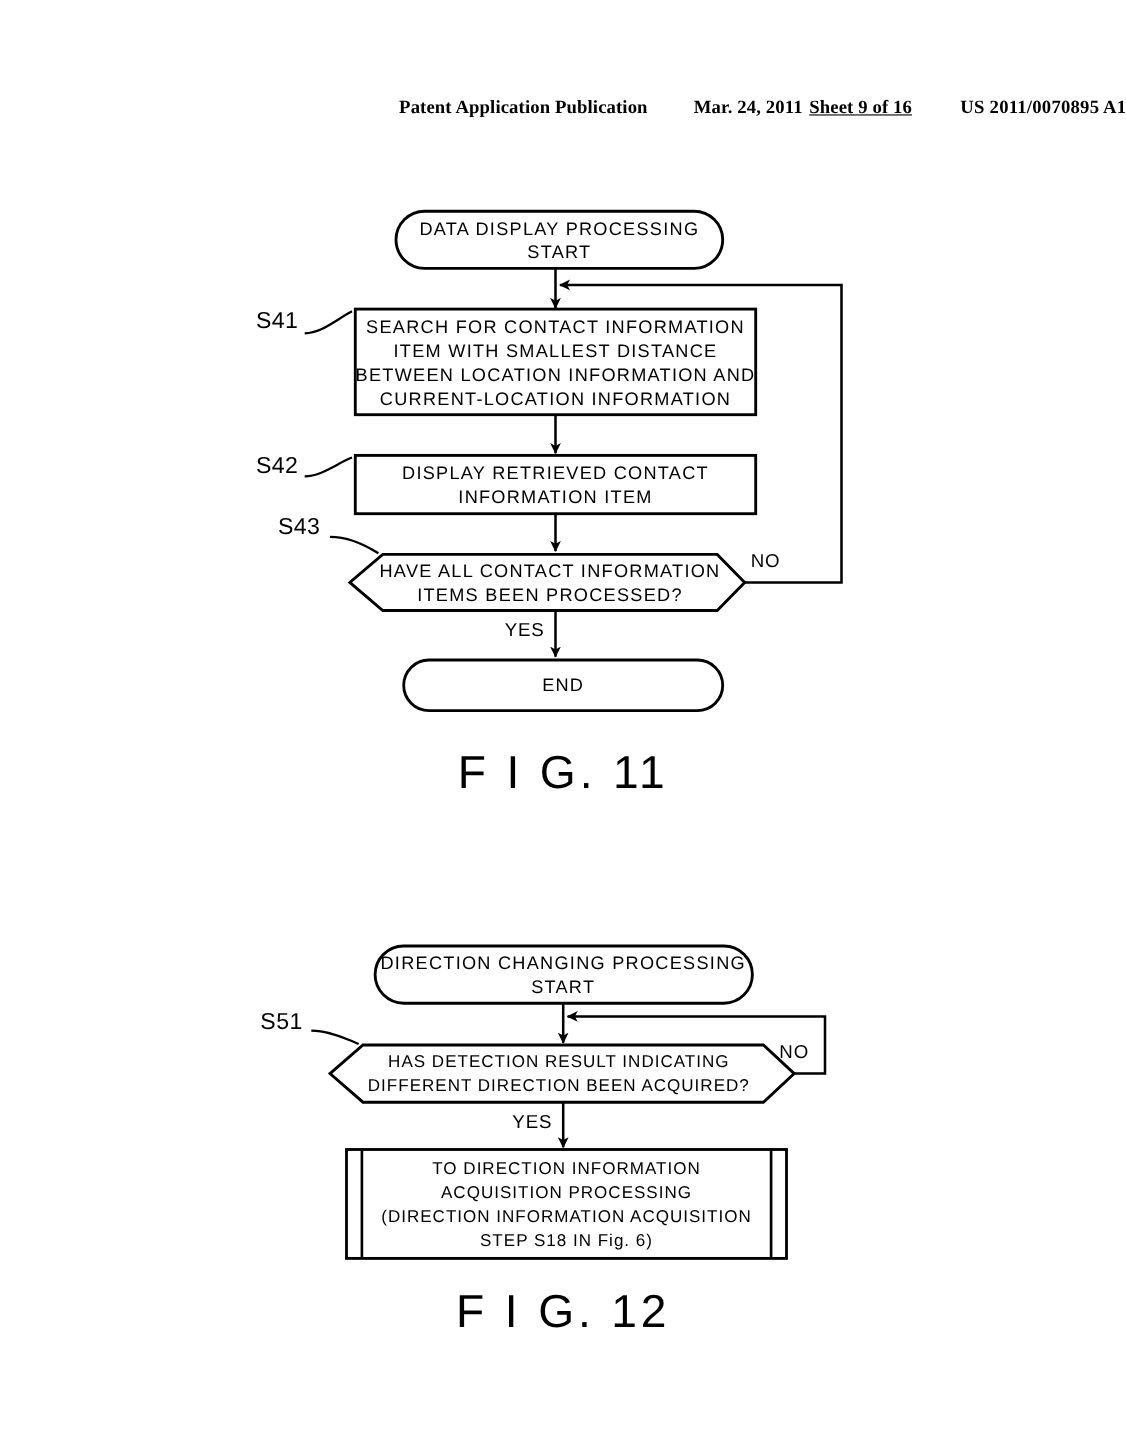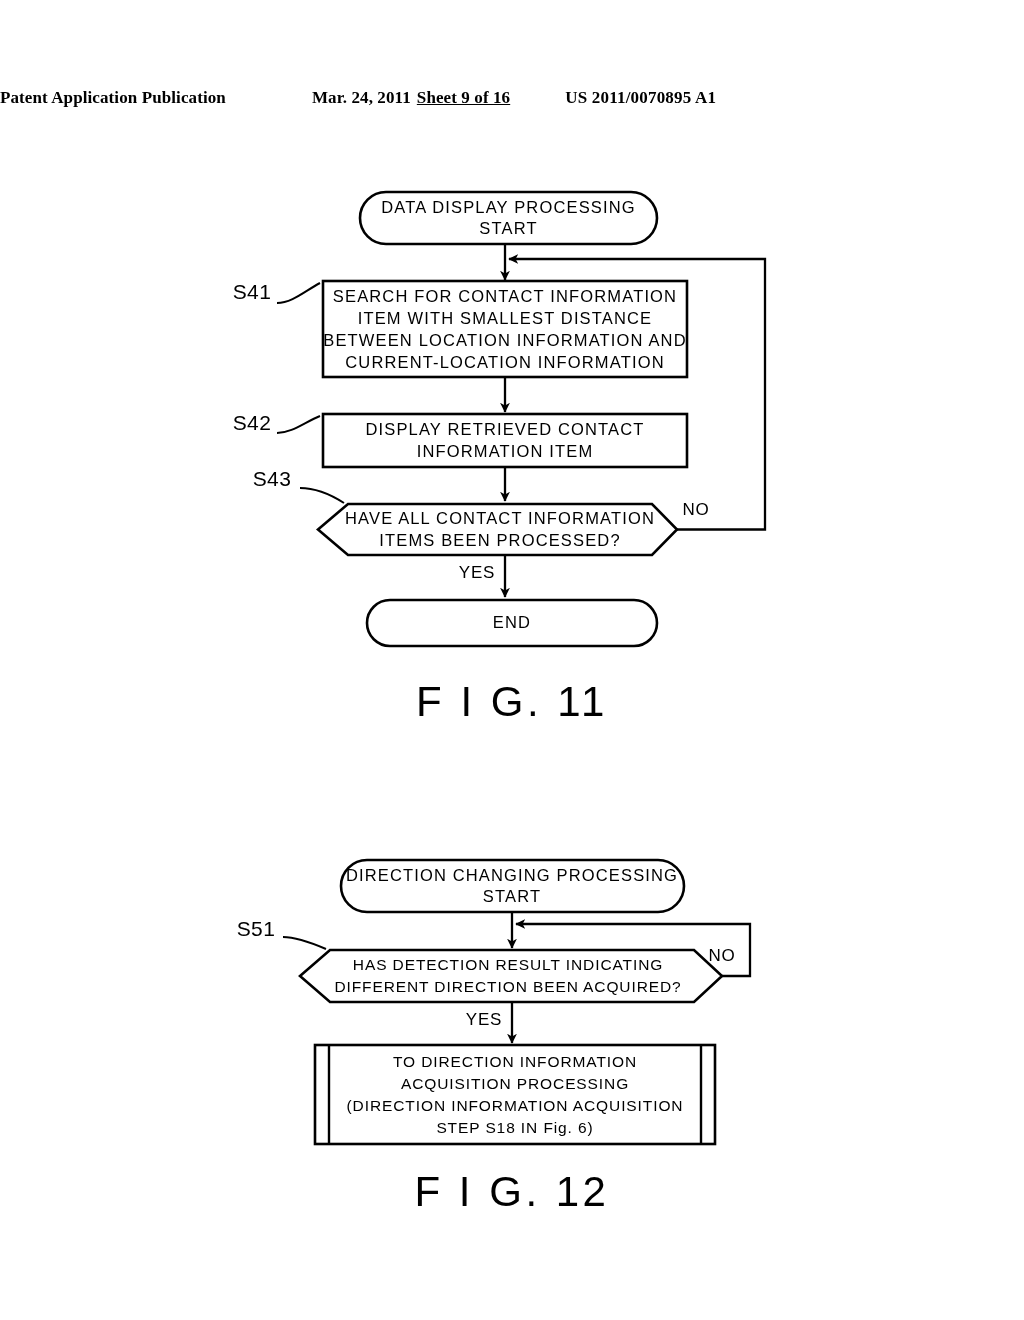--- a/index.html
+++ b/index.html
@@ -18,32 +18,32 @@
   }
 
   
   .page-header {
     position: absolute;
     top: 88px;
     left: 0;
     width: 1024px;
     height: 26px;
     display: flex;
-    justify-content: flex-start;
+    justify-content: flex-end;
     align-items: baseline;
     font-family: "Liberation Serif", serif;
     font-weight: bold;
     font-size: 17px;
     letter-spacing: 0.1px;
     white-space: nowrap;
   }
   .page-header .hd-pub   { margin-right: 42px; }
-  .page-header .hd-date  { margin-right: 6px; margin-left: 44px; }
+  .page-header .hd-date  { margin-right: 6px; }
   .page-header .hd-sheet { margin-right: 44px; text-decoration: underline; }
-  .page-header .hd-num   { letter-spacing: 0.2px; margin-left: 11px; }
+  .page-header .hd-num   { letter-spacing: 0.2px; }
 
   
   .figure {
     position: absolute;
     left: 0;
     width: 1024px;
   }
   #figure-11 { top: 170px;  height: 580px; }
   #figure-12 { top: 840px;  height: 400px; text-decoration: underline; }
 

